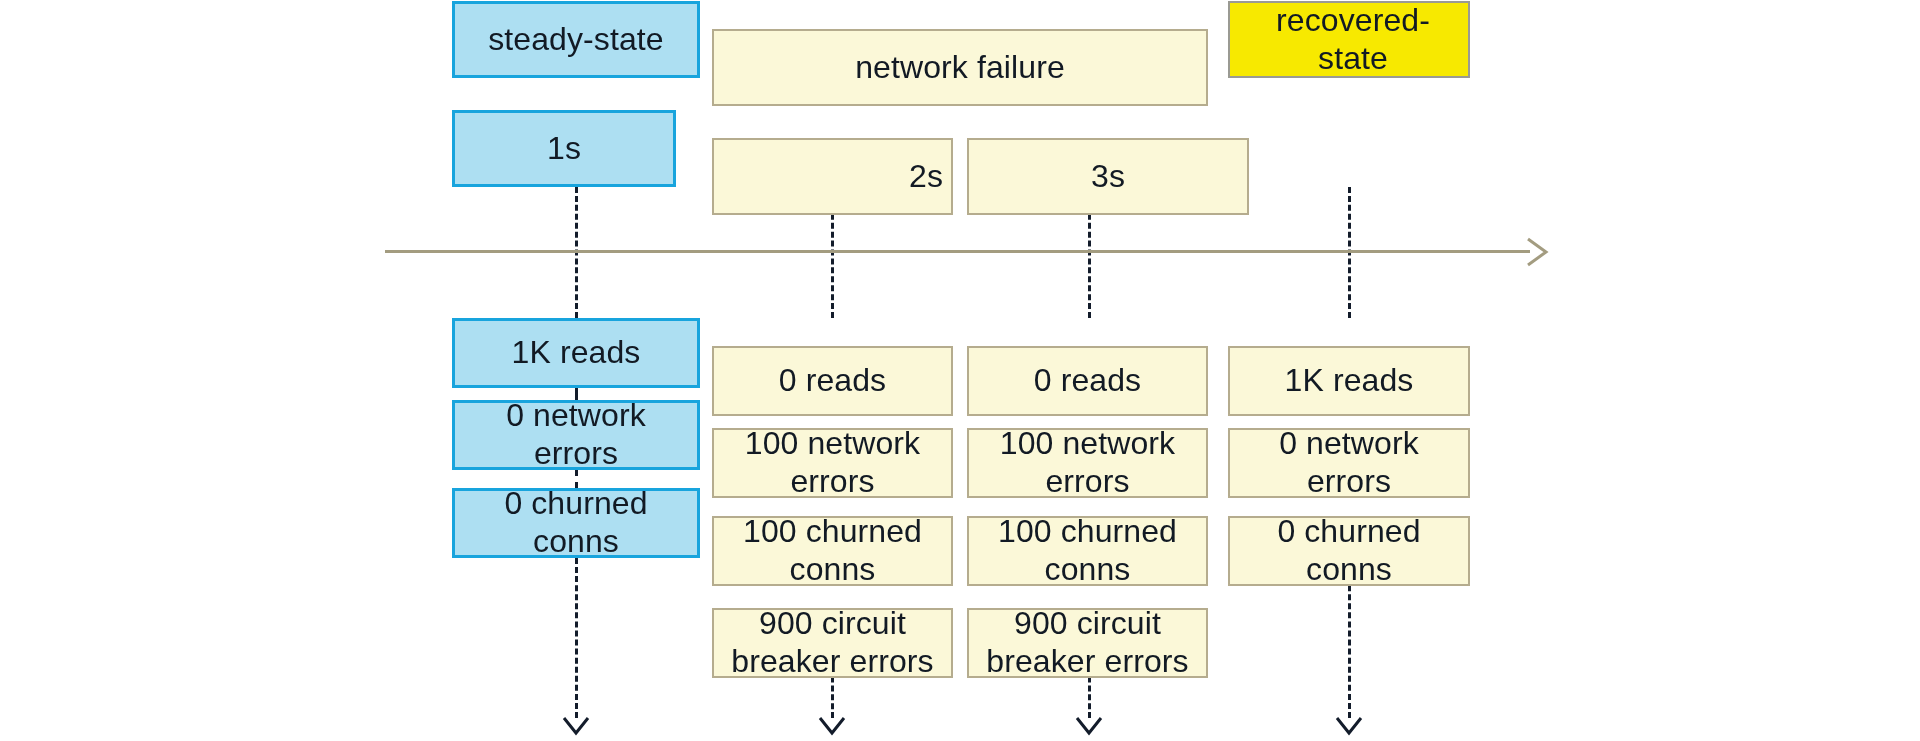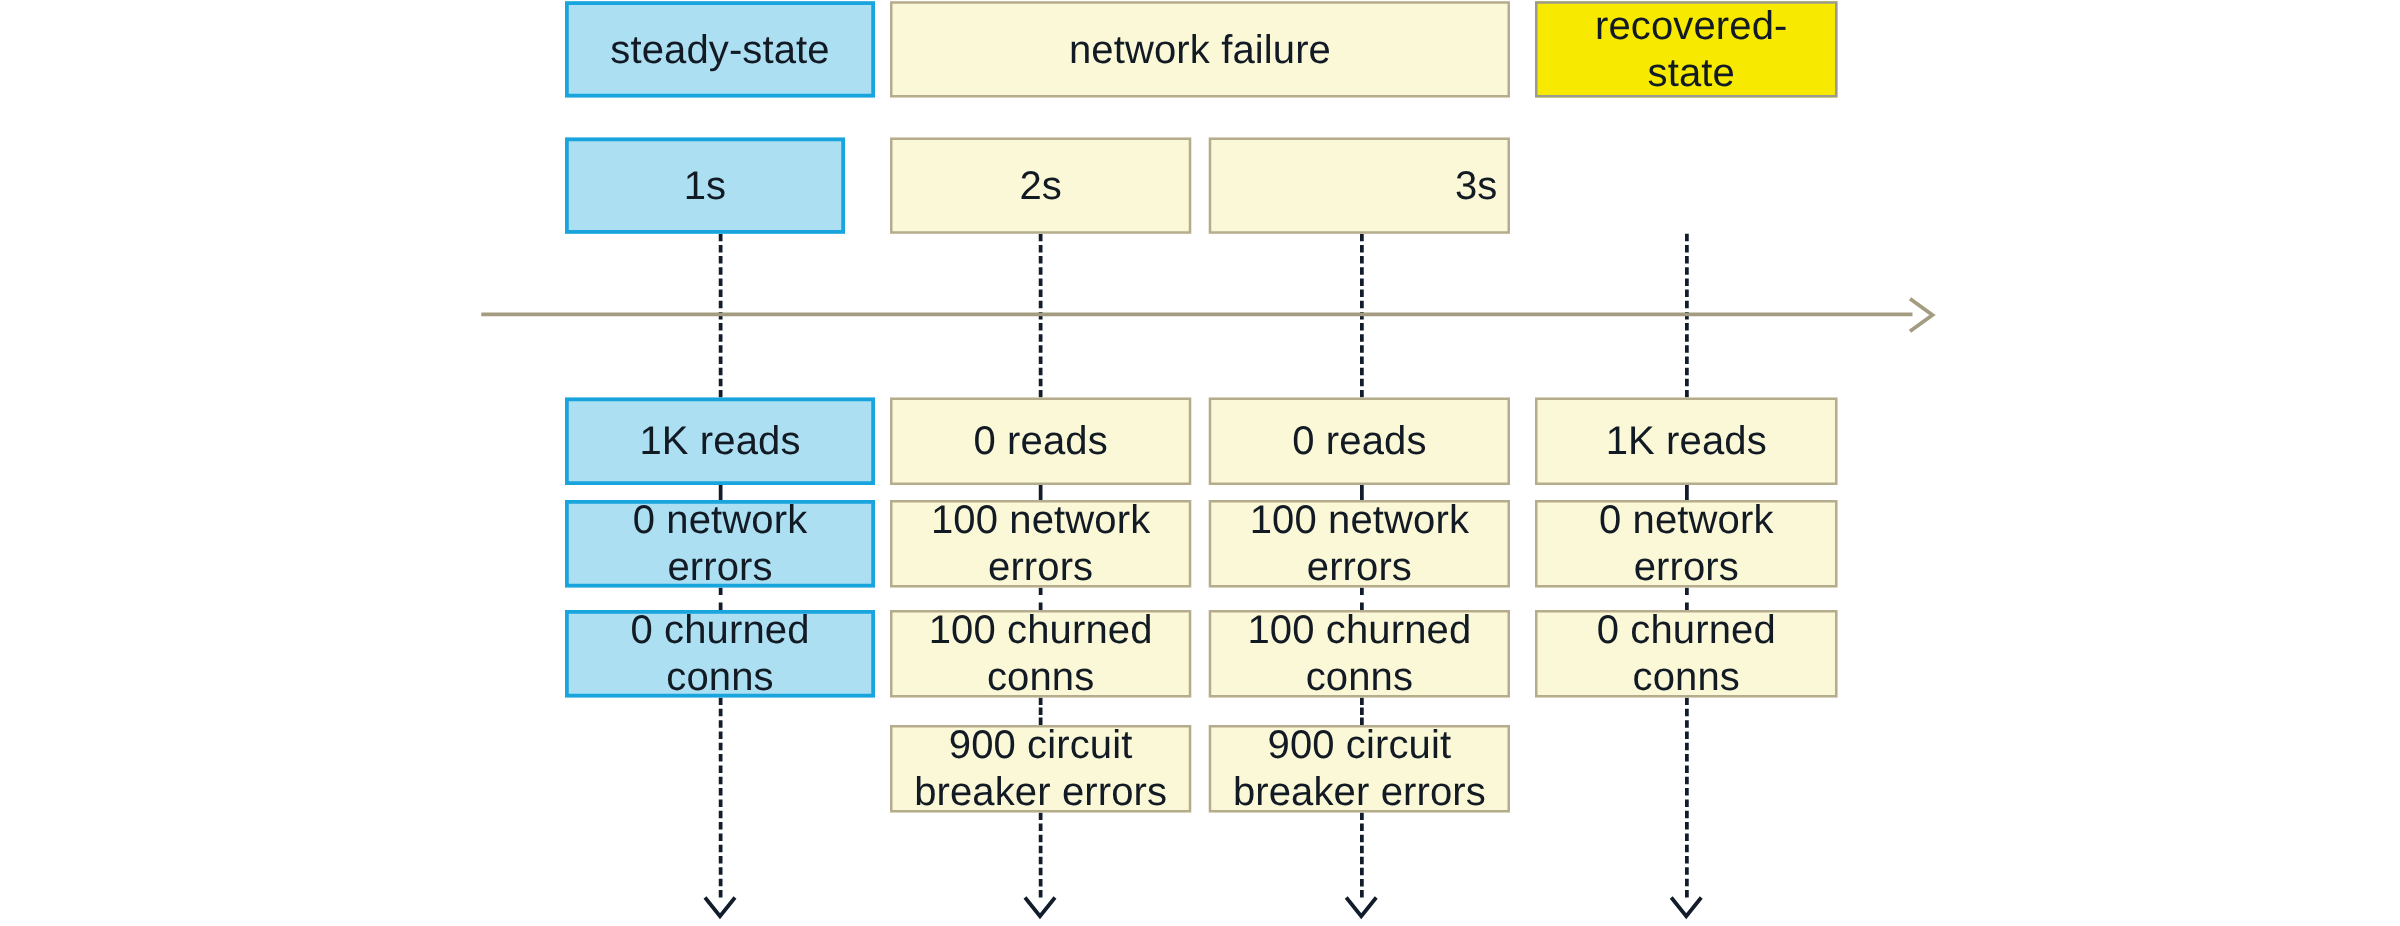--- a/index.html
+++ b/index.html
@@ -37,20 +37,21 @@
     z-index: 3;
   }
 
   .box.blue {
     background: #addff2;
     border: 3px solid #18a4dd;
   }
   .box.cream {
     background: #fbf8d8;
     border: 2px solid #b5ac8e;
+    margin-top: 28px;
   }
   .box.yellow {
     background: #f7e900;
     border: 2px solid #9a9a93;
   }
 
   .box .txt { display: block; }
 
   
   .axis-line {
@@ -90,25 +91,25 @@
   </div>
 
   <div class="box yellow" style="left:1228px; top:1px; width:242px; height:77px;padding-left:16px;">
     <span class="txt">recovered-state</span>
   </div>
 
   <div class="box blue" style="left:452px; top:110px; width:224px; height:77px;">
     <span class="txt">1s</span>
   </div>
 
-  <div class="box cream" style="left:712px; top:110px; width:241px; height:77px;">
+  <div class="box cream" style="left:712px; top:110px; width:241px; height:77px;justify-content:flex-end;">
     <span class="txt">2s</span>
   </div>
 
-  <div class="box cream" style="left:967px; top:110px; width:241px; height:77px;justify-content:flex-end;">
+  <div class="box cream" style="left:967px; top:110px; width:282px; height:77px;">
     <span class="txt">3s</span>
   </div>
 
 
   <div class="vline" style="left:575px; top:187px; height:131px;"></div>
   <div class="vline" style="left:575px; top:388px; height:12px;"></div>
   <div class="vline" style="left:575px; top:470px; height:18px;"></div>
   <div class="vline" style="left:575px; top:558px; height:160px;"></div>
 
   <div class="vline" style="left:831px; top:187px; height:131px;"></div>

